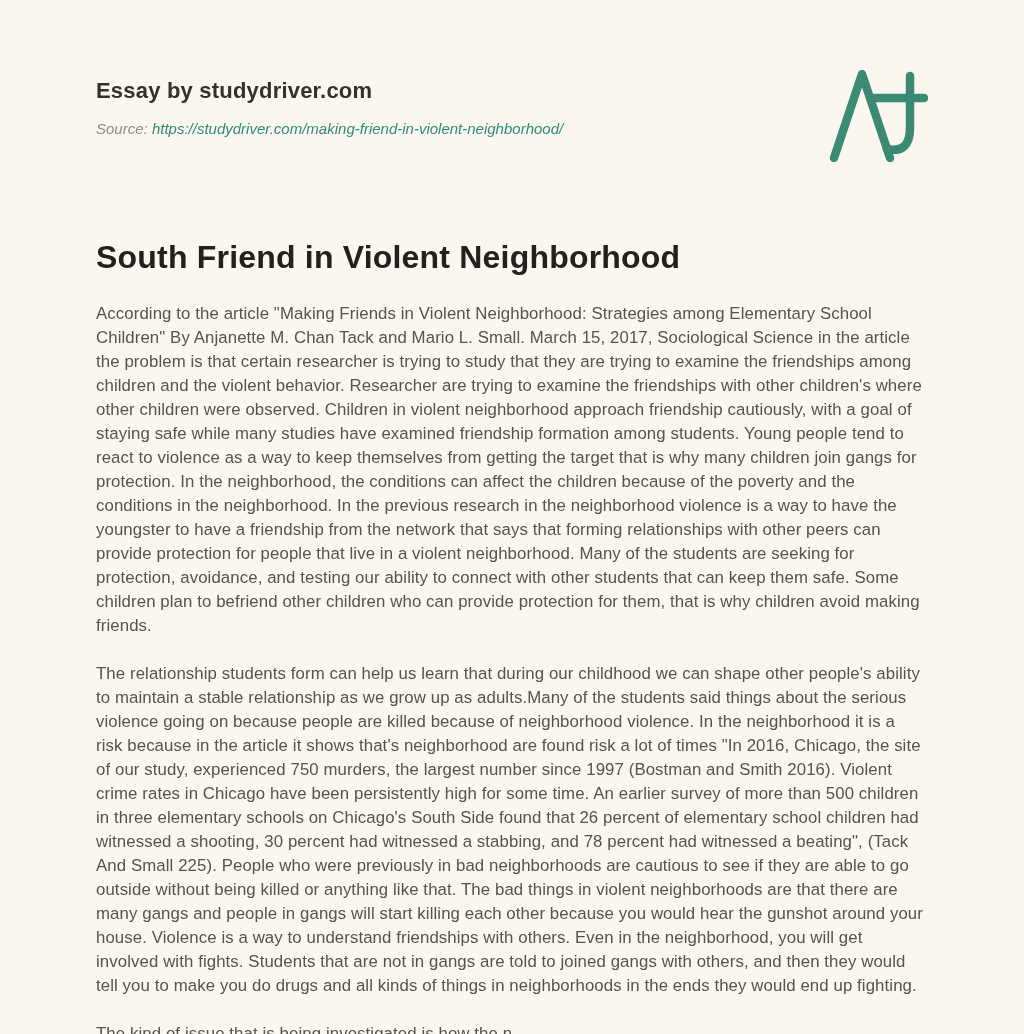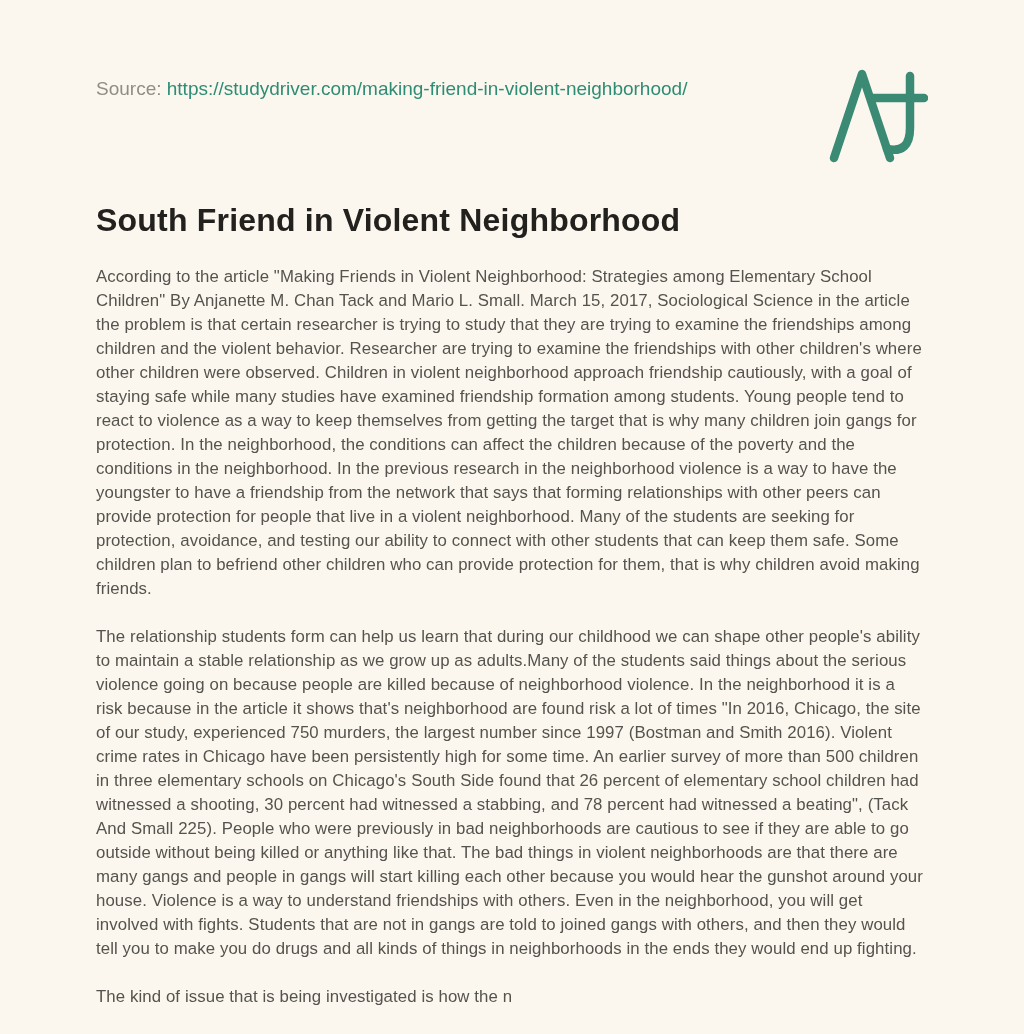--- a/index.html
+++ b/index.html
@@ -15,22 +15,24 @@
     width:1024px;height:1034px;
     padding:78px 98px 0 96px;
   }
   .byline{
     font-size:22px;
     font-weight:700;
     color:#33312c;
     letter-spacing:.2px;
   }
   .source-row{
-    font-size:19px;
+    margin-top:16px;
+    font-size:15px;
     color:#8f8d86;
+    font-style:italic;
   }
   .source-link{
     color:#2e8c74;
     text-decoration:none;
     cursor:pointer;
   }
   .logo{
     position:absolute;
     top:68px;
     right:96px;
@@ -53,20 +55,21 @@
     color:#55534d;
     margin:0 0 24px 0;
     letter-spacing:.1px;
   }
 </style>
 </head>
 <body>
 
 <div class="page">
 
+  <div class="byline">Essay by studydriver.com</div>
 
   <div class="source-row">
     <span>Source:</span>
     <a class="source-link">https://studydriver.com/making-friend-in-violent-neighborhood/</a>
   </div>
 
   <svg class="logo" viewBox="0 0 102 96">
     <path d="M8 90 L36 6 L64 90" fill="none" stroke="#3a8a74" stroke-width="8.5" stroke-linecap="round" stroke-linejoin="round"></path>
     <path d="M84 8 L84 60 Q84 86 61 81" fill="none" stroke="#3a8a74" stroke-width="8.5" stroke-linecap="round" stroke-linejoin="round"></path>
     <path d="M46 30 L98 30" fill="none" stroke="#3a8a74" stroke-width="8.5" stroke-linecap="round"></path>

